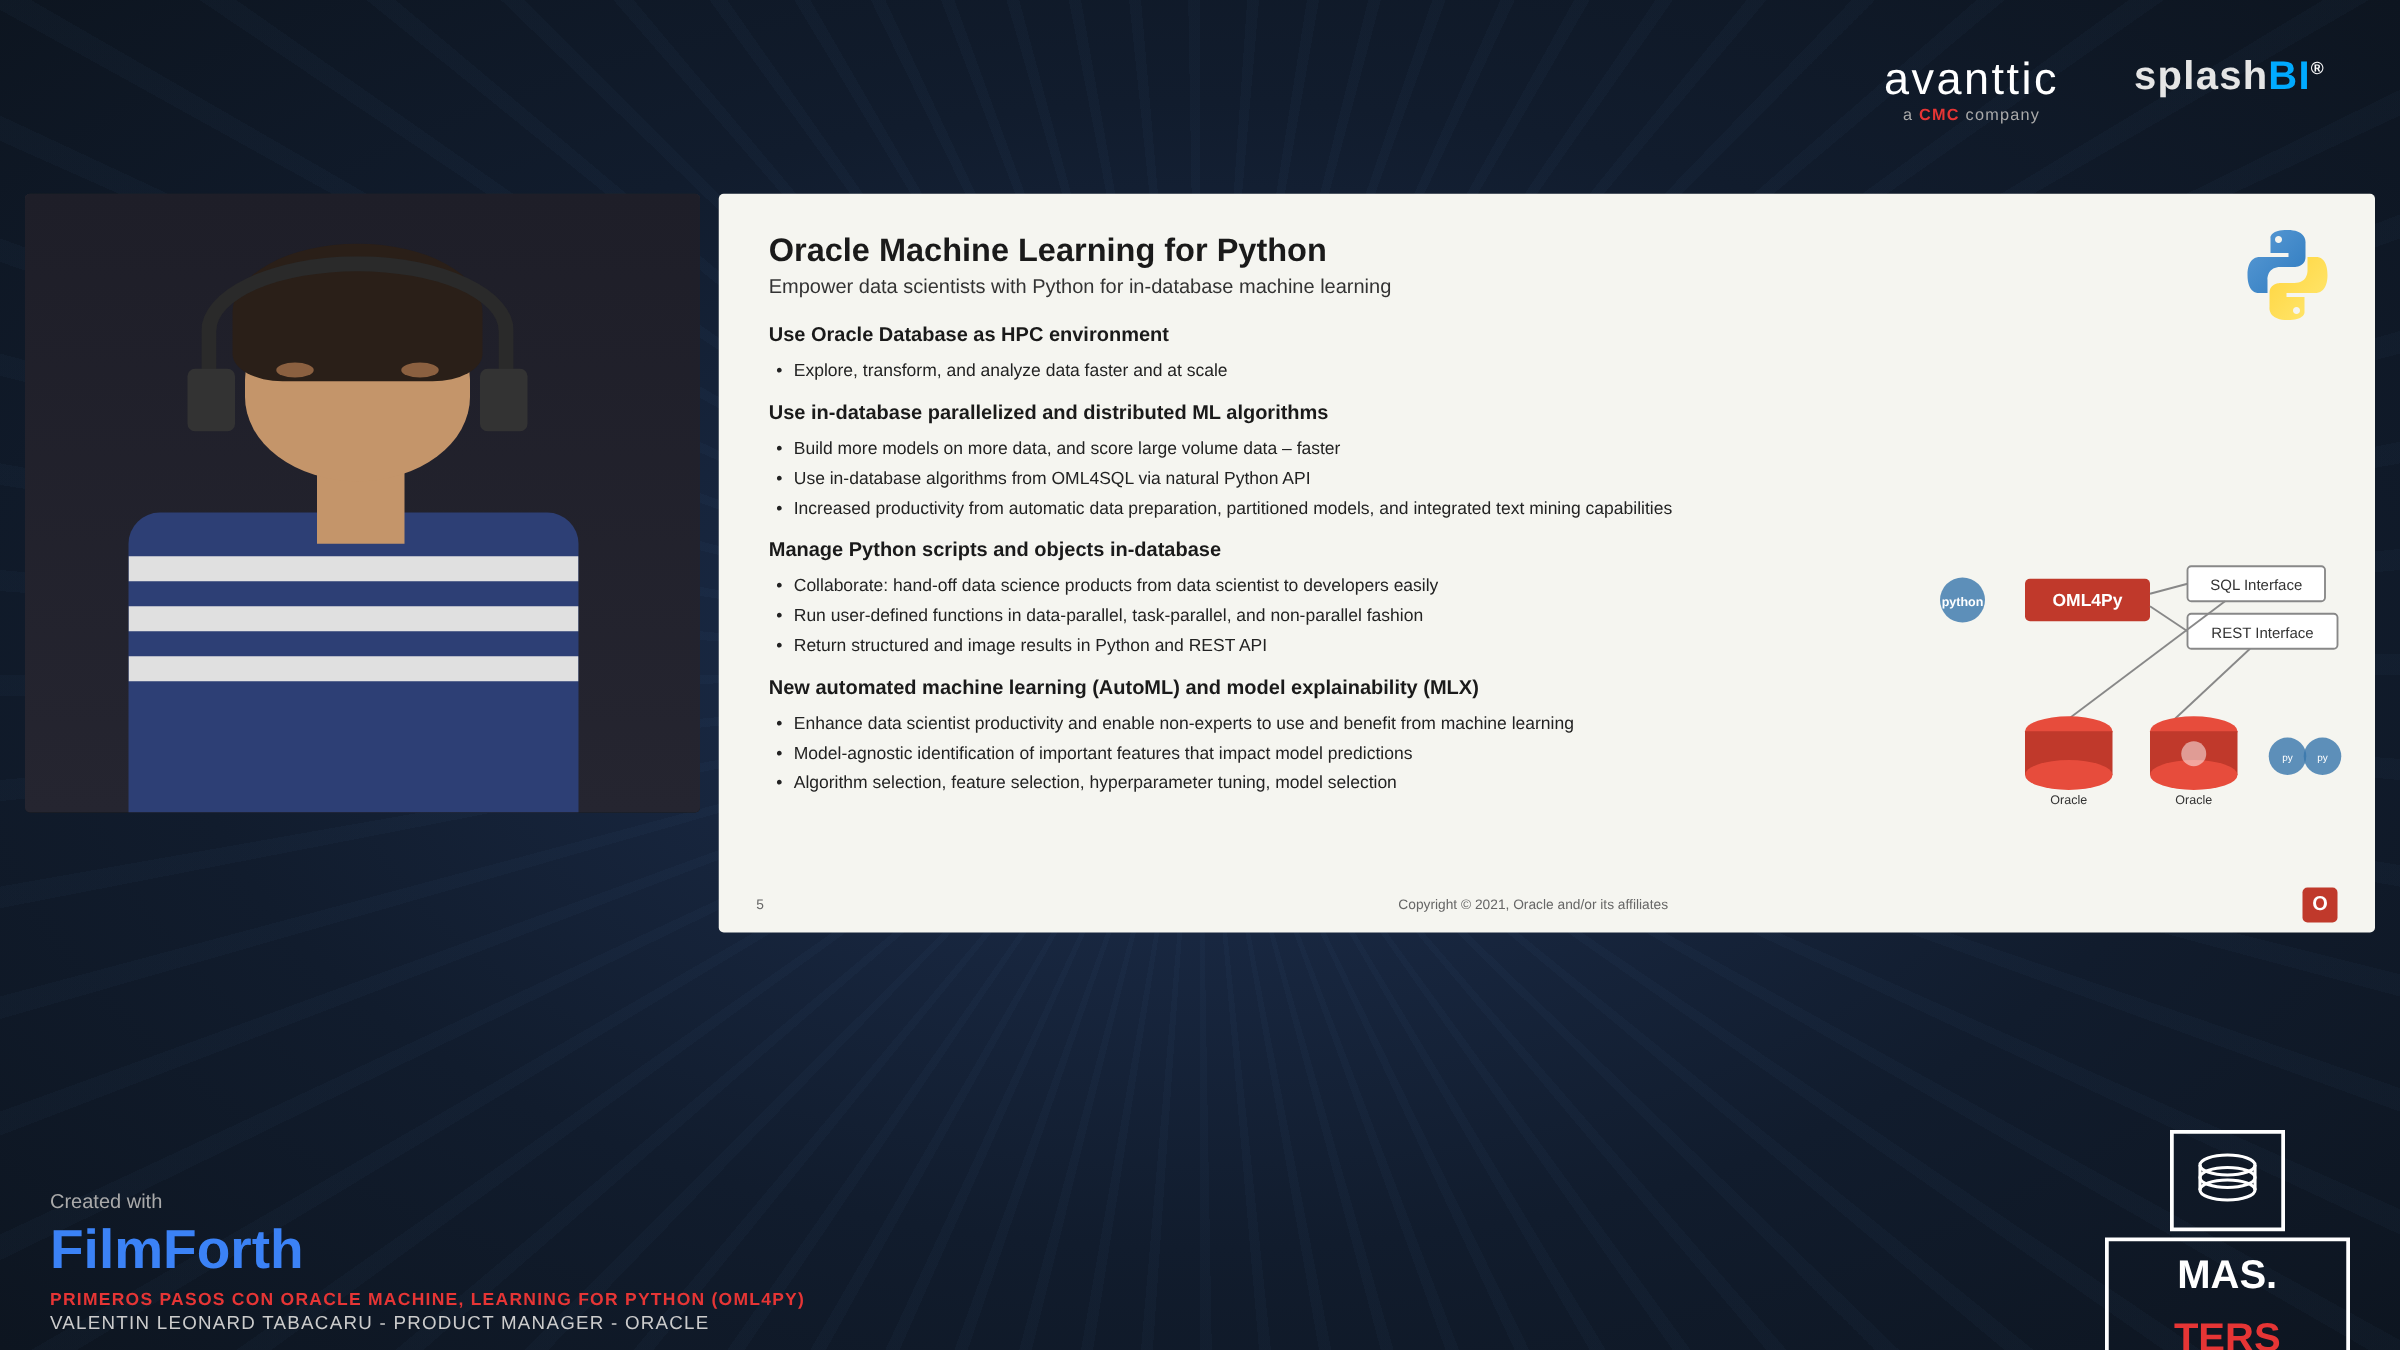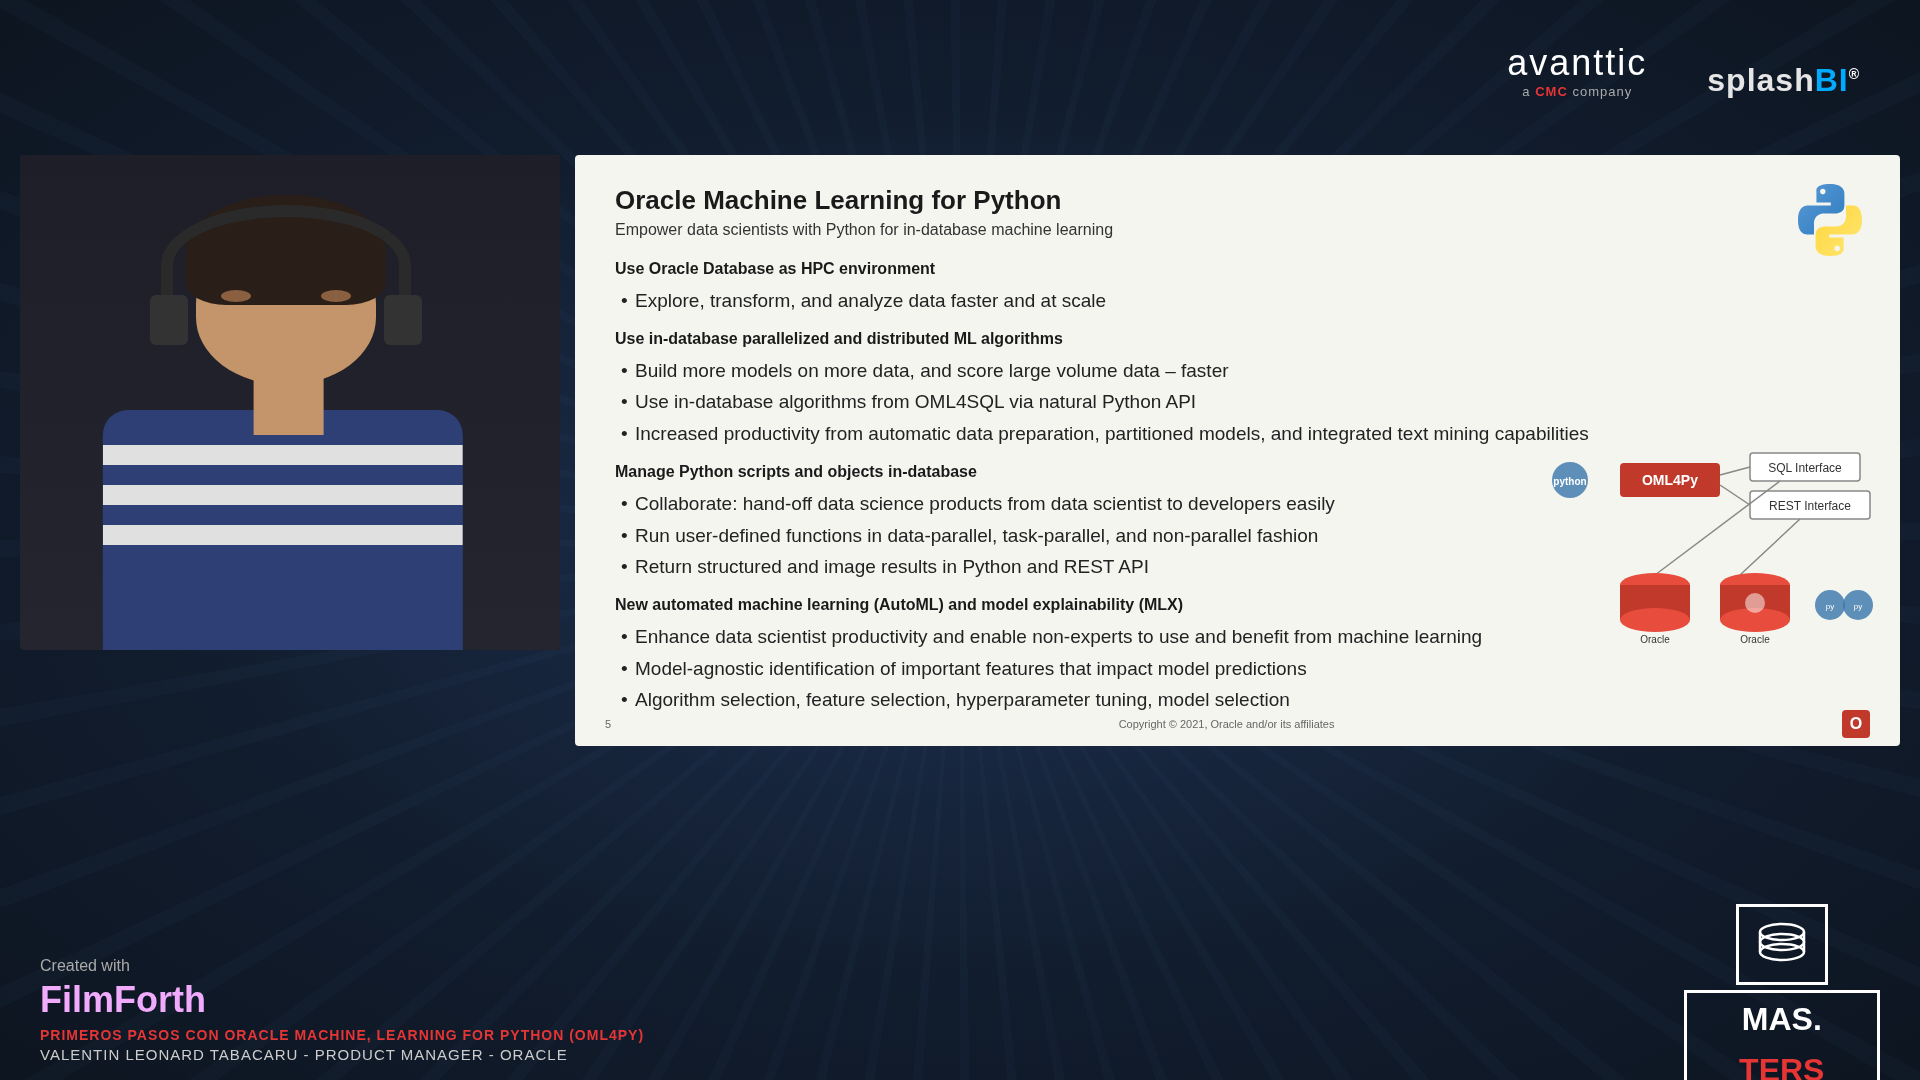--- a/index.html
+++ b/index.html
@@ -48,21 +48,21 @@
       height: 140px;
       display: flex;
       align-items: center;
       justify-content: flex-end;
       padding: 0 60px;
       z-index: 10;
     }
 
     .logos-container {
       display: flex;
-      align-items: flex-end;
+      align-items: flex-start;
       gap: 60px;
     }
 
     .avanttic-logo {
       text-align: center;
     }
     .avanttic-logo .logo-main {
       font-size: 36px;
       font-weight: 300;
       color: white;
@@ -168,21 +168,21 @@
       font-size: 16px;
       font-weight: bold;
       color: #1a1a1a;
       margin-top: 12px;
       margin-bottom: 4px;
     }
     .bullet-item {
       padding-left: 20px;
       position: relative;
       margin-bottom: 2px;
-      font-size: 19px;
+      font-size: 14px;
     }
     .bullet-item::before {
       content: '•';
       position: absolute;
       left: 6px;
     }
 
     
     .diagram-area {
       position: absolute;
@@ -237,23 +237,23 @@
     .bottom-left {
       display: flex;
       flex-direction: column;
     }
     .created-with {
       font-size: 16px;
       color: #aaa;
       margin-bottom: 4px;
     }
     .filmforth {
-      font-size: 36px;
-      font-weight: bold;
-      color: #f0abfc;
+      font-size: 44px;
+      font-weight: bold;
+      color: #3b82f6;
       margin-bottom: 6px;
     }
     .event-title {
       font-size: 14px;
       color: #e63535;
       font-weight: bold;
       text-transform: uppercase;
       letter-spacing: 1px;
       margin-bottom: 3px;
     }

